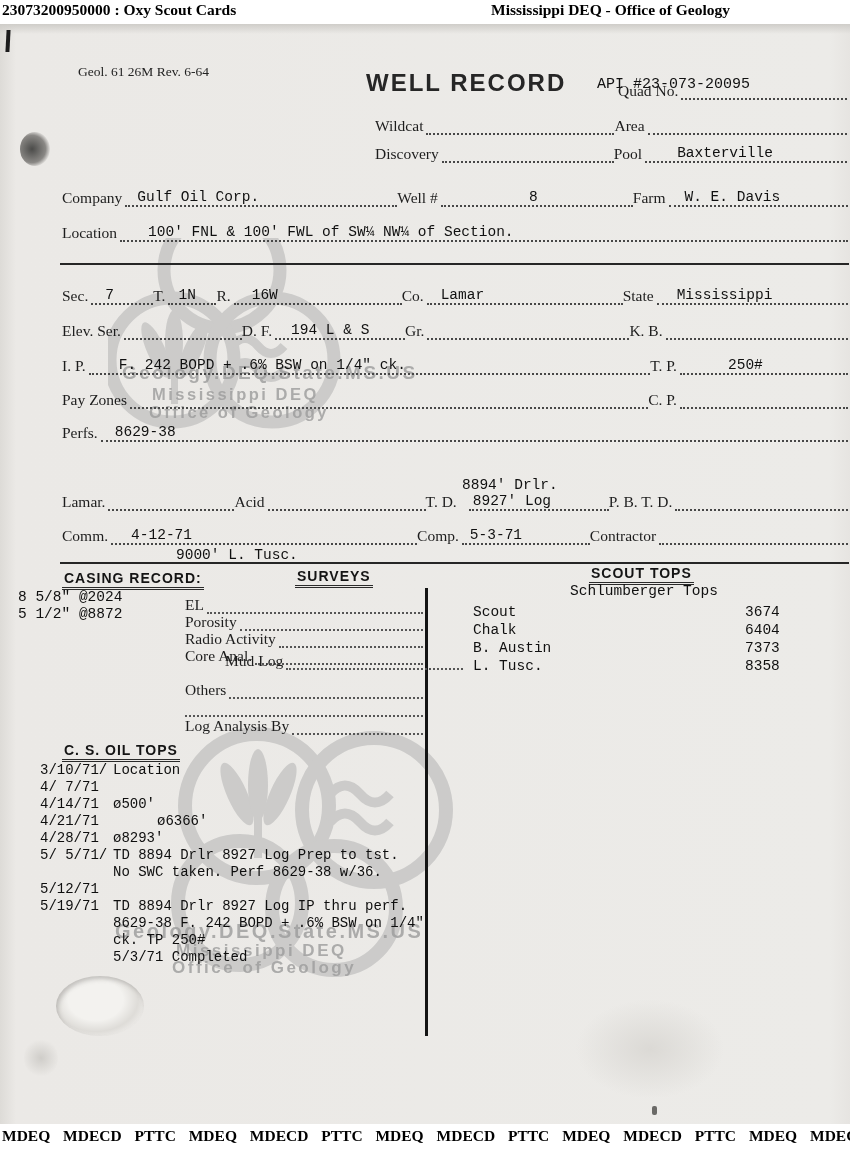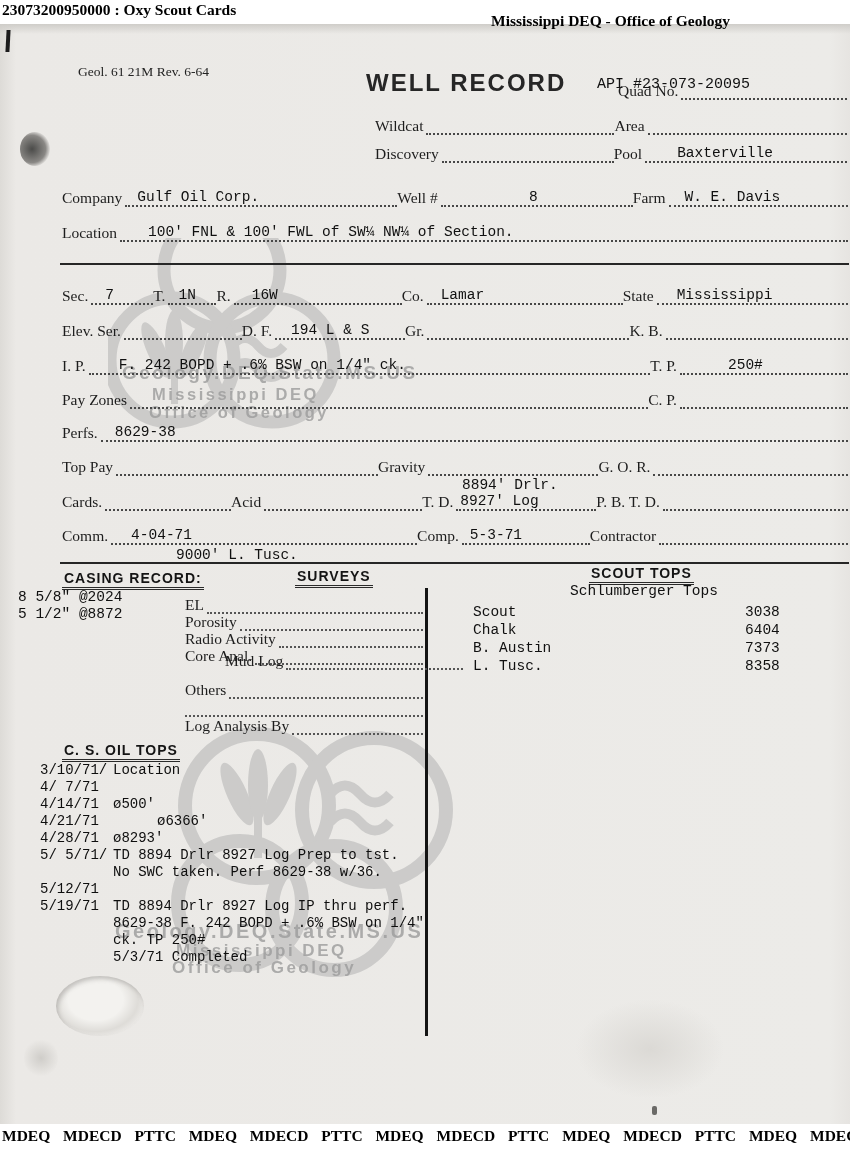--- a/index.html
+++ b/index.html
@@ -1,21 +1,21 @@
 <!DOCTYPE html>
 <html><head>
 <meta charset="utf-8">
 <style>
   html,body{margin:0;padding:0;background:#fff;}
   .screen{position:relative;width:850px;height:1150px;overflow:hidden;background:#fff;}
   
   .topbar{position:absolute;left:0;top:0;width:732px;height:24px;background:#fff;z-index:5;
     font-family:"Liberation Serif",serif;font-weight:bold;font-size:15.5px;color:#000;}
   .topbar .hl{position:absolute;left:2px;top:1px;}
-  .topbar .hr{position:absolute;right:2px;top:12px;}
+  .topbar .hr{position:absolute;right:2px;top:1px;}
   .botbar{position:absolute;left:0;top:1124px;width:850px;height:26px;background:#fff;z-index:5;
     font-family:"Liberation Serif",serif;font-weight:bold;font-size:15.5px;color:#000;
     word-spacing:9px;white-space:nowrap;padding-left:2px;box-sizing:border-box;padding-top:3px;}
   
   .paper{position:absolute;left:0;top:24px;width:850px;height:1100px;background:#ebe9e6;
     background:linear-gradient(90deg,#dddbd7 0px,#ebe9e6 16px,#ecebe8 830px,#e6e4e1 850px),#ebe9e6;}
   .paper:before{content:"";position:absolute;left:0;top:0;width:100%;height:10px;
     background:linear-gradient(#cfcdc9,rgba(236,234,231,0));}
   
   .lbl{font-family:"Liberation Serif",serif;font-size:15.5px;color:#1d1d1d;white-space:nowrap;padding-right:3px;}
@@ -113,21 +113,21 @@
     <div class="wmtext" style="left:176px;top:917px;font-size:17px;">Mississippi DEQ</div>
     <div class="wmtext" style="left:172px;top:934px;font-size:17px;">Office of Geology</div>
 
     <div class="tick"></div>
     <div class="blob1"></div>
     <div class="emboss"></div>
     <div class="blob2"></div>
     <div class="smudge"></div>
     <div class="speck"></div>
 
-    <div class="formno">Geol. 61 21M Rev. 6-64</div>
+    <div class="formno">Geol. 61 26M Rev. 6-64</div>
     <div class="title">WELL RECORD</div>
     <div class="api">API #23-073-20095</div>
 
     <div class="frow" style="left:618px;top:56px;width:229px;text-align:right;">
       <span class="lbl">Quad No.</span>
       <span class="line"></span>
     </div>
 
     <div class="frow" style="left:375px;top:119px;width:472px;">
       <span class="lbl">Discovery</span>
@@ -223,48 +223,40 @@
       <span class="line fw" style="width:168px;"></span>
     </div>
 
     <div class="frow" style="left:62px;top:398px;width:786px;">
       <span class="lbl">Perfs.</span>
       <span class="line">
           <span class="typed" style="left:14px;">8629-38</span>
         </span>
     </div>
 
-    <div class="frow" style="left:62px;top:432px;width:786px;">
-      <span class="lbl">Top Pay</span>
-      <span class="line fw" style="width:262px;"></span>
-      <span class="lbl">Gravity</span>
-      <span class="line fw" style="width:170px;"></span>
-      <span class="lbl">G. O. R.</span>
-      <span class="line"></span>
-    </div>
 
     <span class="typedabs" style="left:462px;top:453px;">8894' Drlr.</span>
 
     <div class="frow" style="left:62px;top:467px;width:786px;">
-      <span class="lbl">Cards.</span>
+      <span class="lbl">Lamar.</span>
       <span class="line fw" style="width:126px;"></span>
       <span class="lbl">Acid</span>
       <span class="line fw" style="width:158px;"></span>
       <span class="lbl">T. D.</span>
-      <span class="line fw" style="width:140px;">
+      <span class="line fw" style="width:140px;margin-left:9px;">
           <span class="typed" style="left:4px;">8927' Log</span>
         </span>
       <span class="lbl">P. B. T. D.</span>
       <span class="line"></span>
     </div>
 
     <div class="frow" style="left:62px;top:501px;width:786px;">
       <span class="lbl">Comm.</span>
       <span class="line fw" style="width:306px;">
-          <span class="typed" style="left:20px;">4-04-71</span>
+          <span class="typed" style="left:20px;">4-12-71</span>
         </span>
       <span class="lbl">Comp.</span>
       <span class="line fw" style="width:128px;">
           <span class="typed" style="left:8px;">5-3-71</span>
         </span>
       <span class="lbl">Contractor</span>
       <span class="line"></span>
     </div>
 
     <span class="typedabs" style="left:160px;top:523px;margin-left:16px;">9000' L. Tusc.</span>
@@ -305,21 +297,21 @@
       <span class="line"></span>
     </div>
     <div class="srow" style="top:695px;">
       <span class="lbl">Log Analysis By</span>
       <span class="line"></span>
     </div>
 
     <div class="sec-head" style="left:589px;top:541px;">SCOUT TOPS</div>
     <span class="scname" style="left:570px;top:559px;">Schlumberger Tops</span>
     <span class="scname" style="left:473px;top:580px;">Scout</span>
-    <span class="scdepth" style="left:745px;top:580px;">3038</span>
+    <span class="scdepth" style="left:745px;top:580px;">3674</span>
     <span class="scname" style="left:473px;top:598px;">Chalk</span>
     <span class="scdepth" style="left:745px;top:598px;">6404</span>
     <span class="scname" style="left:473px;top:616px;">B. Austin</span>
     <span class="scdepth" style="left:745px;top:616px;">7373</span>
     <span class="scname" style="left:473px;top:634px;">L. Tusc.</span>
     <span class="scdepth" style="left:745px;top:634px;">8358</span>
 
     <div class="sec-head" style="left:62px;top:718px;">C. S. OIL TOPS</div>
 
     <span class="odate" style="top:738px;">3/10/71/</span>

